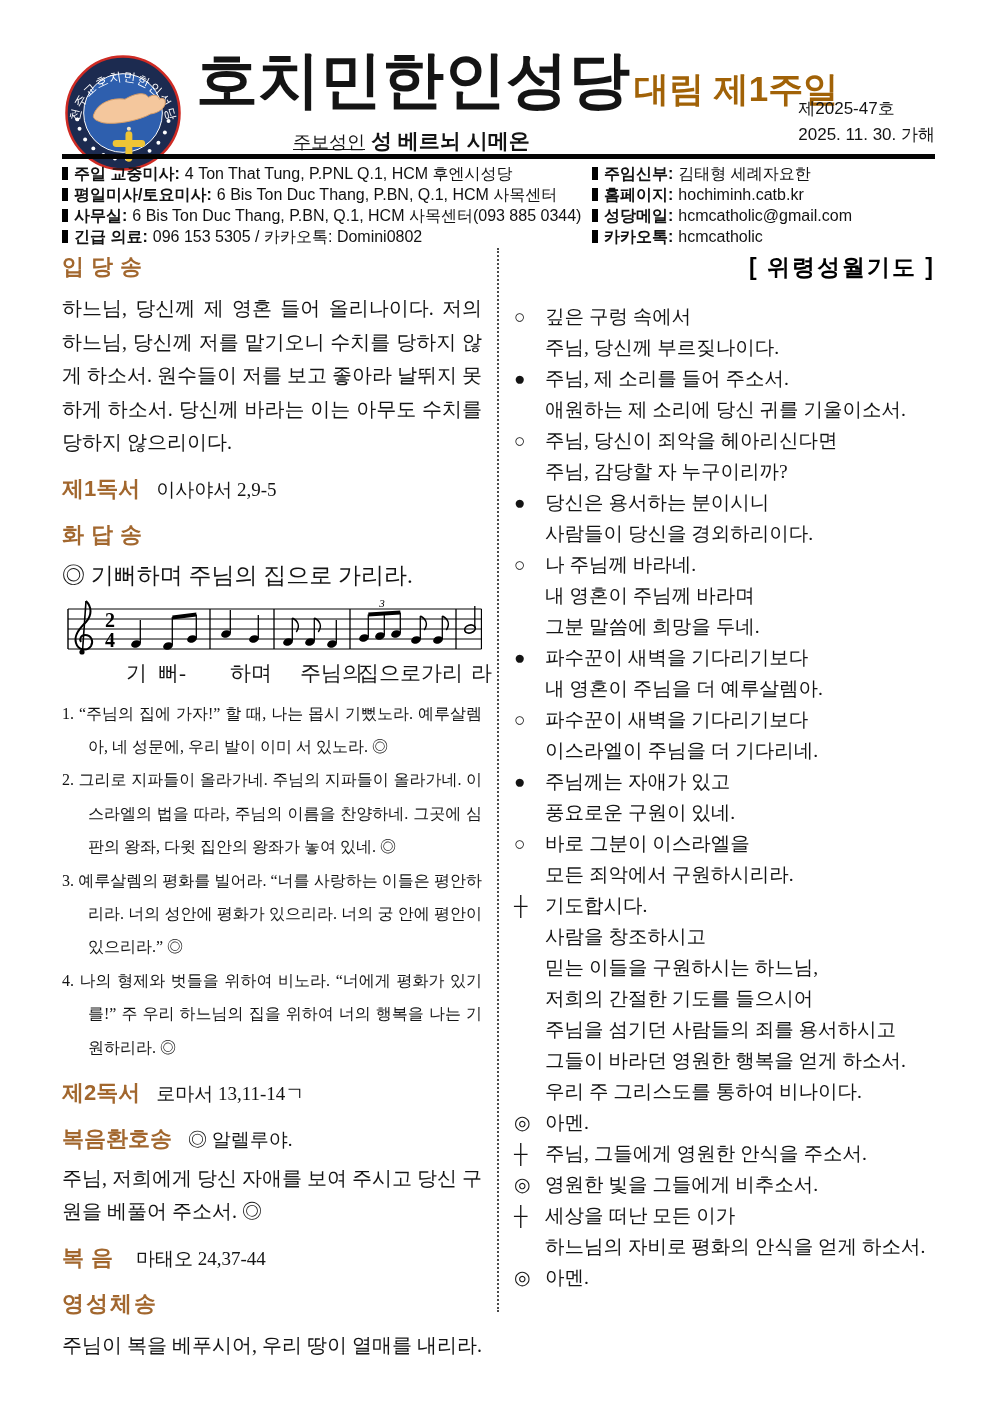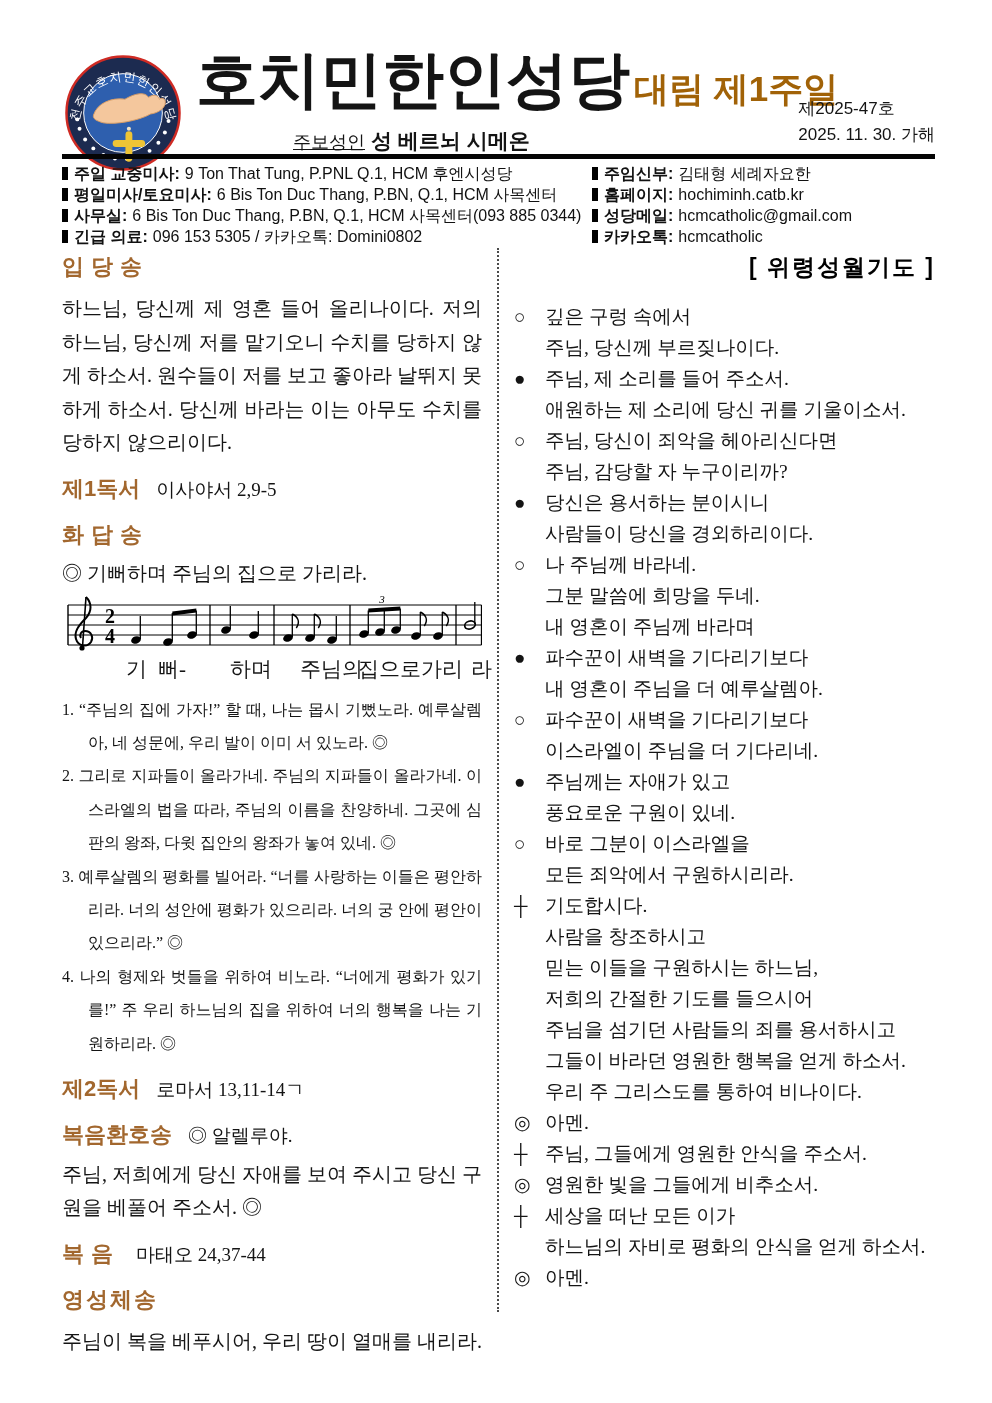--- a/index.html
+++ b/index.html
@@ -35,21 +35,21 @@
   .rcol{position:absolute;left:452px;top:0;width:421px;}
 
   
   .shead{font-family:"Liberation Sans",sans-serif;font-weight:bold;color:#a2672e;font-size:22px;margin:0;}
   .shead.wide{letter-spacing:7px;}
   .shead.mid{letter-spacing:2px;}
   .block-h{margin:0 0 10px 0;}
   .btxt{font-size:20px;line-height:33.5px;text-align:justify;text-align-last:left;margin:0 0 12px 0;}
   .srow{display:flex;align-items:baseline;margin:14px 0 16px 0;}
   .srow .sref{font-size:19px;margin-left:16px;font-family:"Liberation Serif",serif;color:#141414;}
-  .refrain{font-size:20px;margin:0 0 6px 0;}
+  .refrain{font-size:23px;margin:0 0 6px 0;}
   .scorewrap{margin:2px 0 0 0;}
   .lyr{position:relative;height:32px;margin-bottom:6px;}
   .lyr span{position:absolute;top:0;font-size:21px;font-family:"Liberation Serif",serif;white-space:nowrap;}
   .lyr span:nth-child(1){left:64px;}
   .lyr span:nth-child(2){left:96px;}
   .lyr span:nth-child(3){left:168px;}
   .lyr span:nth-child(4){left:238px;}
   .lyr span:nth-child(5){left:296px;}
   .lyr span:nth-child(6){left:409px;}
   .verse{font-size:16px;line-height:33.4px;text-align:justify;text-align-last:left;
@@ -114,21 +114,21 @@
   <div class="patron">
     <span class="pfx">주보성인</span><span class="name">성 베르뇌 시메온</span>
   </div>
 
   <div class="hrule"></div>
 
   <div class="contact">
     <div class="ccol l">
 
     <div class="crow">
-        <span class="cmark"></span><span class="clabel">주일 교중미사:</span><span class="cvalue">9 Ton That Tung, P.PNL Q.1, HCM 후엔시성당</span>
+        <span class="cmark"></span><span class="clabel">주일 교중미사:</span><span class="cvalue">4 Ton That Tung, P.PNL Q.1, HCM 후엔시성당</span>
       </div>
         <div class="crow">
         <span class="cmark"></span><span class="clabel">평일미사/토요미사:</span><span class="cvalue">6 Bis Ton Duc Thang, P.BN, Q.1, HCM 사목센터</span>
       </div>
         <div class="crow">
         <span class="cmark"></span><span class="clabel">사무실:</span><span class="cvalue">6 Bis Ton Duc Thang, P.BN, Q.1, HCM 사목센터(093 885 0344)</span>
       </div>
         <div class="crow">
         <span class="cmark"></span><span class="clabel">긴급 의료:</span><span class="cvalue">096 153 5305 / 카카오톡: Domini0802</span>
       </div>
@@ -308,25 +308,25 @@
           <div class="prow">
           <span class="pmark"></span>
           <span class="ptxt">사람들이 당신을 경외하리이다.</span>
         </div>
           <div class="prow">
           <span class="pmark">○</span>
           <span class="ptxt">나 주님께 바라네.</span>
         </div>
           <div class="prow">
           <span class="pmark"></span>
+          <span class="ptxt">내 영혼이 주님께 바라며</span>
+        </div>
+          <div class="prow">
+          <span class="pmark"></span>
           <span class="ptxt">그분 말씀에 희망을 두네.</span>
-        </div>
-          <div class="prow">
-          <span class="pmark"></span>
-          <span class="ptxt">내 영혼이 주님께 바라며</span>
         </div>
           <div class="prow">
           <span class="pmark">●</span>
           <span class="ptxt">파수꾼이 새벽을 기다리기보다</span>
         </div>
           <div class="prow">
           <span class="pmark"></span>
           <span class="ptxt">내 영혼이 주님을 더 예루살렘아.</span>
         </div>
           <div class="prow">

